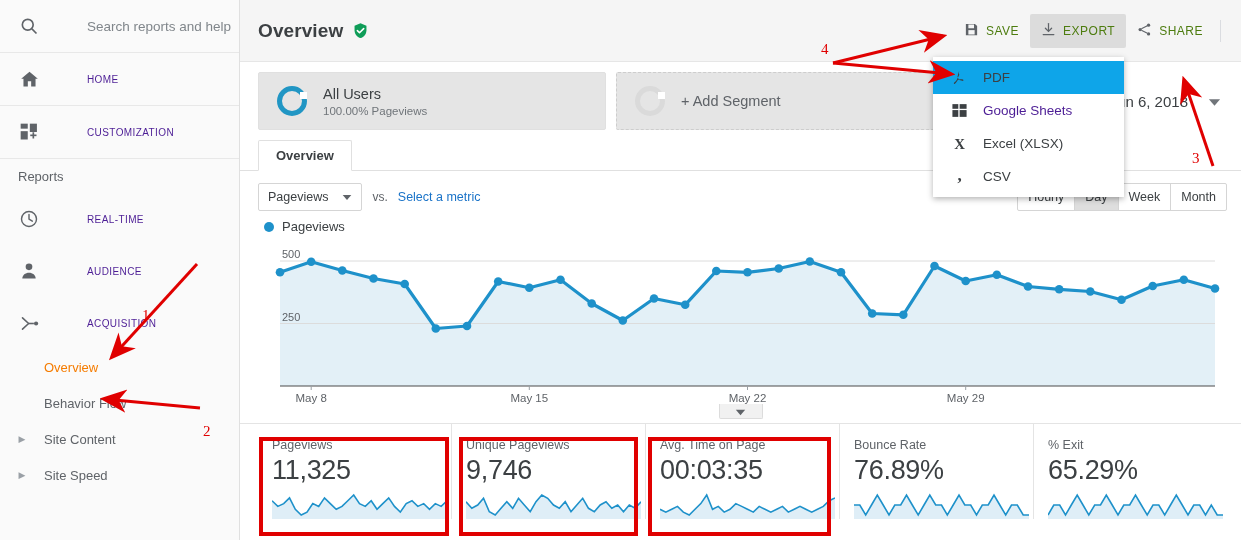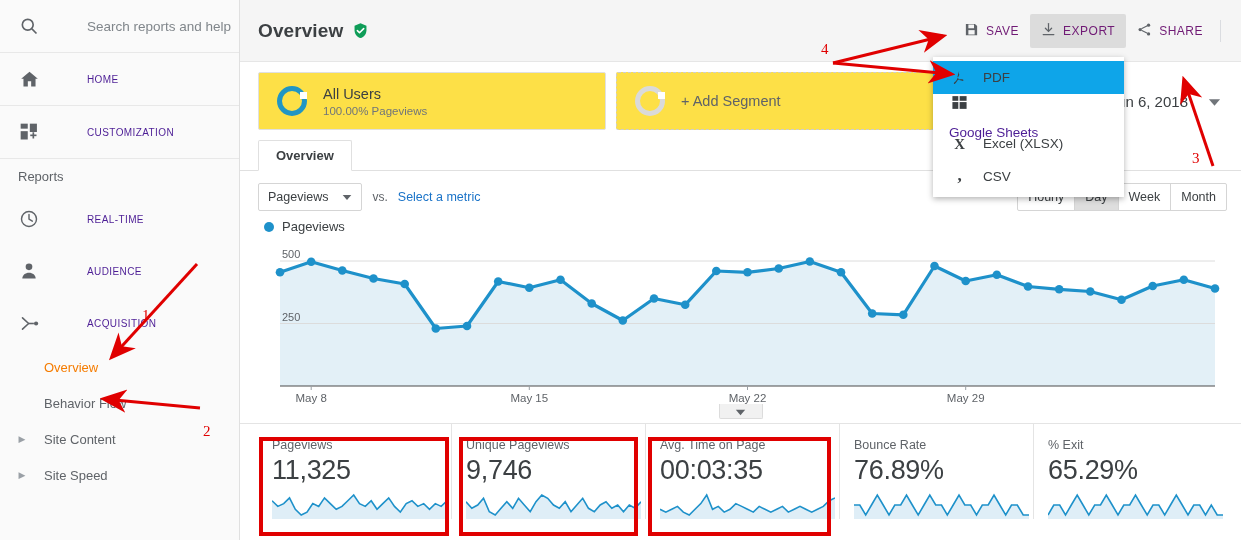--- a/index.html
+++ b/index.html
@@ -73,37 +73,37 @@
     font-size: 19px; color: #3c4043; font-weight: bold;
     letter-spacing: .1px;
   }
   .shield { margin-left: 9px; display: inline-flex; vertical-align: middle; }
   .topbar-actions {
     margin-left: auto; display: flex; align-items: center; height: 100%;
   }
   .tb-btn {
     display: flex; align-items: center; gap: 7px;
     height: 34px; padding: 0 11px;
-    font-size: 12px; letter-spacing: .5px; color: #701a75;
+    font-size: 12px; letter-spacing: .5px; color: #4d7c0f;
     cursor: pointer; border-radius: 2px;
   }
   .tb-btn.active { background: #dcdcdc; }
   .tb-div { width: 1px; height: 22px; background: #dadce0; margin: 0 6px; }
 
   
   .segbar {
     display: flex; align-items: center;
     padding: 10px 14px 10px 18px; gap: 10px;
     background: #fff;
   }
   .seg-card {
     height: 58px; width: 348px;
     border: 1px solid #e0e0e0; border-radius: 2px;
     display: flex; align-items: center; padding-left: 18px; gap: 16px;
-    background: #fde047; cursor: pointer;
+    background: #e5e5e5; cursor: pointer;
   }
   .seg-card.dashed { border: 1px dashed #cdcdcd; width: 360px; }
   .donut {
     width: 30px; height: 30px; border-radius: 50%;
     border: 5px solid #2196c4; position: relative; flex: 0 0 30px;
   }
   .donut::after {
     content: ""; position: absolute; width: 7px; height: 7px;
     background: #fff; right: -5px; top: 1px;
   }
@@ -514,21 +514,21 @@
   <div id="exportmenu" style="position:absolute;left:933px;top:57px;width:191px;background:#fff;
               box-shadow:0 2px 6px rgba(0,0,0,.30);z-index:60;padding:4px 0;">
   <div style="display: flex; align-items: center; gap: 14px; height: 33px; padding: 0px 16px; cursor: pointer; font-size: 13.5px; color: rgb(60, 64, 67); background: #0ea5e9;">
         <span style="width: 20px; display: flex; align-items: center; justify-content: center;">
           <svg width="17" height="17" viewBox="0 0 24 24" fill="#3c4043">
             <path d="M12 3c-1 0-1.4 1-1.2 2.2.2 1.2 1 3 1 3S9.5 13 8 15.5C6.5 18 4 19 4 20.2c0 .8.9 1.1 1.6.6 1.3-.9 3-4 4.4-5.6 2 .4 4.3.9 5.6 1.4 1 .4 2 .1 2-.8 0-1-1.4-1.3-3-1.3-1 0-2.3.1-3.4.3-.9-1.3-1.7-2.9-2-4 .4-1.3.9-3 .9-4.5C10.1 4 11 3 12 3z"></path>
           </svg>
         </span>
         <span>PDF</span>
       </div>
-      <div style="display: flex; align-items: flex-start; gap: 14px; height: 33px; padding: 0px 16px; cursor: pointer; font-size: 13.5px; color: #4c1d95; flex-direction: column;">
+      <div style="display: flex; align-items: center; gap: 14px; height: 33px; padding: 0px 16px; cursor: pointer; font-size: 13.5px; color: #4c1d95;">
         <span style="width: 20px; display: flex; align-items: center; justify-content: center;">
           <svg width="17" height="17" viewBox="0 0 24 24" fill="#3c4043">
             <rect x="2" y="3" width="8.3" height="6.6"></rect>
             <rect x="12.2" y="3" width="9.8" height="6.6"></rect>
             <rect x="2" y="11.4" width="8.3" height="9.6"></rect>
             <rect x="12.2" y="11.4" width="9.8" height="9.6"></rect>
           </svg>
         </span>
         <span>Google Sheets</span>
       </div>

